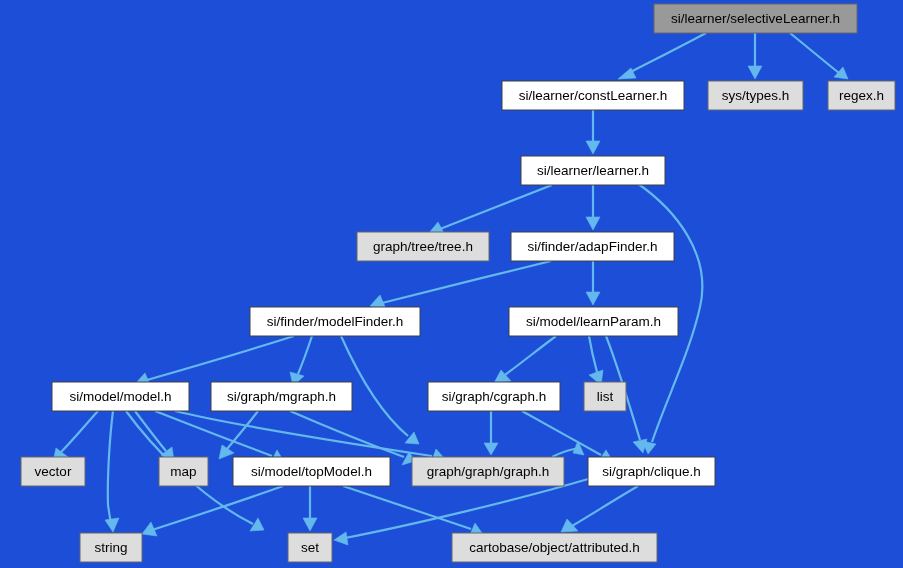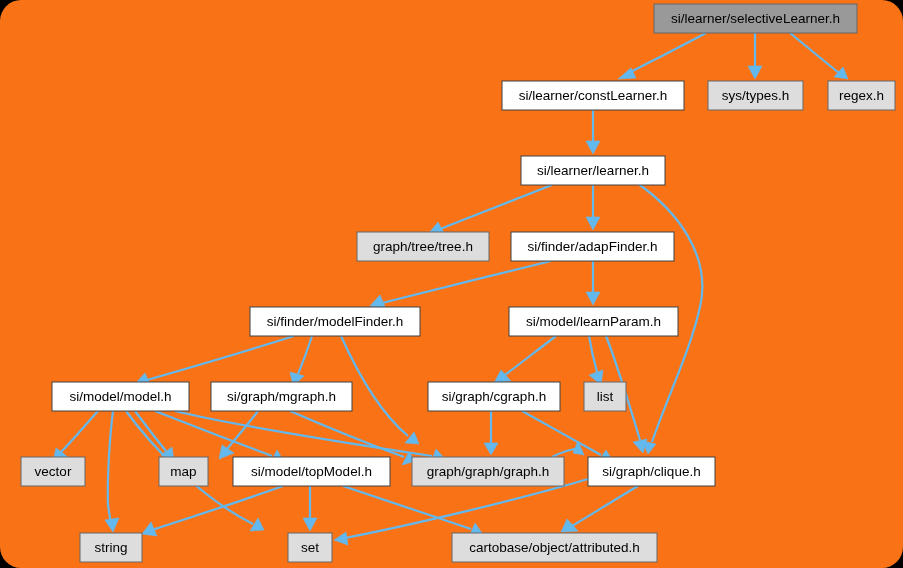--- a/index.html
+++ b/index.html
@@ -40,21 +40,21 @@
   }
   .edge-head {
     fill: #63b8ee;
     stroke: #63b8ee;
     stroke-width: 0.6;
   }
 </style>
 </head>
 <body>
 
-<div id="canvas" style="background: #f97316; border-radius: 21px;">
+<div id="canvas" style="background: #1d4ed8;">
   <svg id="graph-svg" viewBox="0 0 903 568" xmlns="http://www.w3.org/2000/svg">
     <g id="edges-layer">
         <g>
           <path class="edge-path" d="M 706,33 C 678,48 648,63 625,75" stroke="#63b8ee"></path>
           <polygon class="edge-head" points="618,79 631,68 636,78" fill="#63b8ee" stroke="#63b8ee"></polygon>
         </g>
         <g>
           <path class="edge-path" d="M 755,33 L 755,66" stroke="#63b8ee"></path>
           <polygon class="edge-head" points="755,79 748,66 762,66" fill="#63b8ee" stroke="#63b8ee"></polygon>
         </g>

